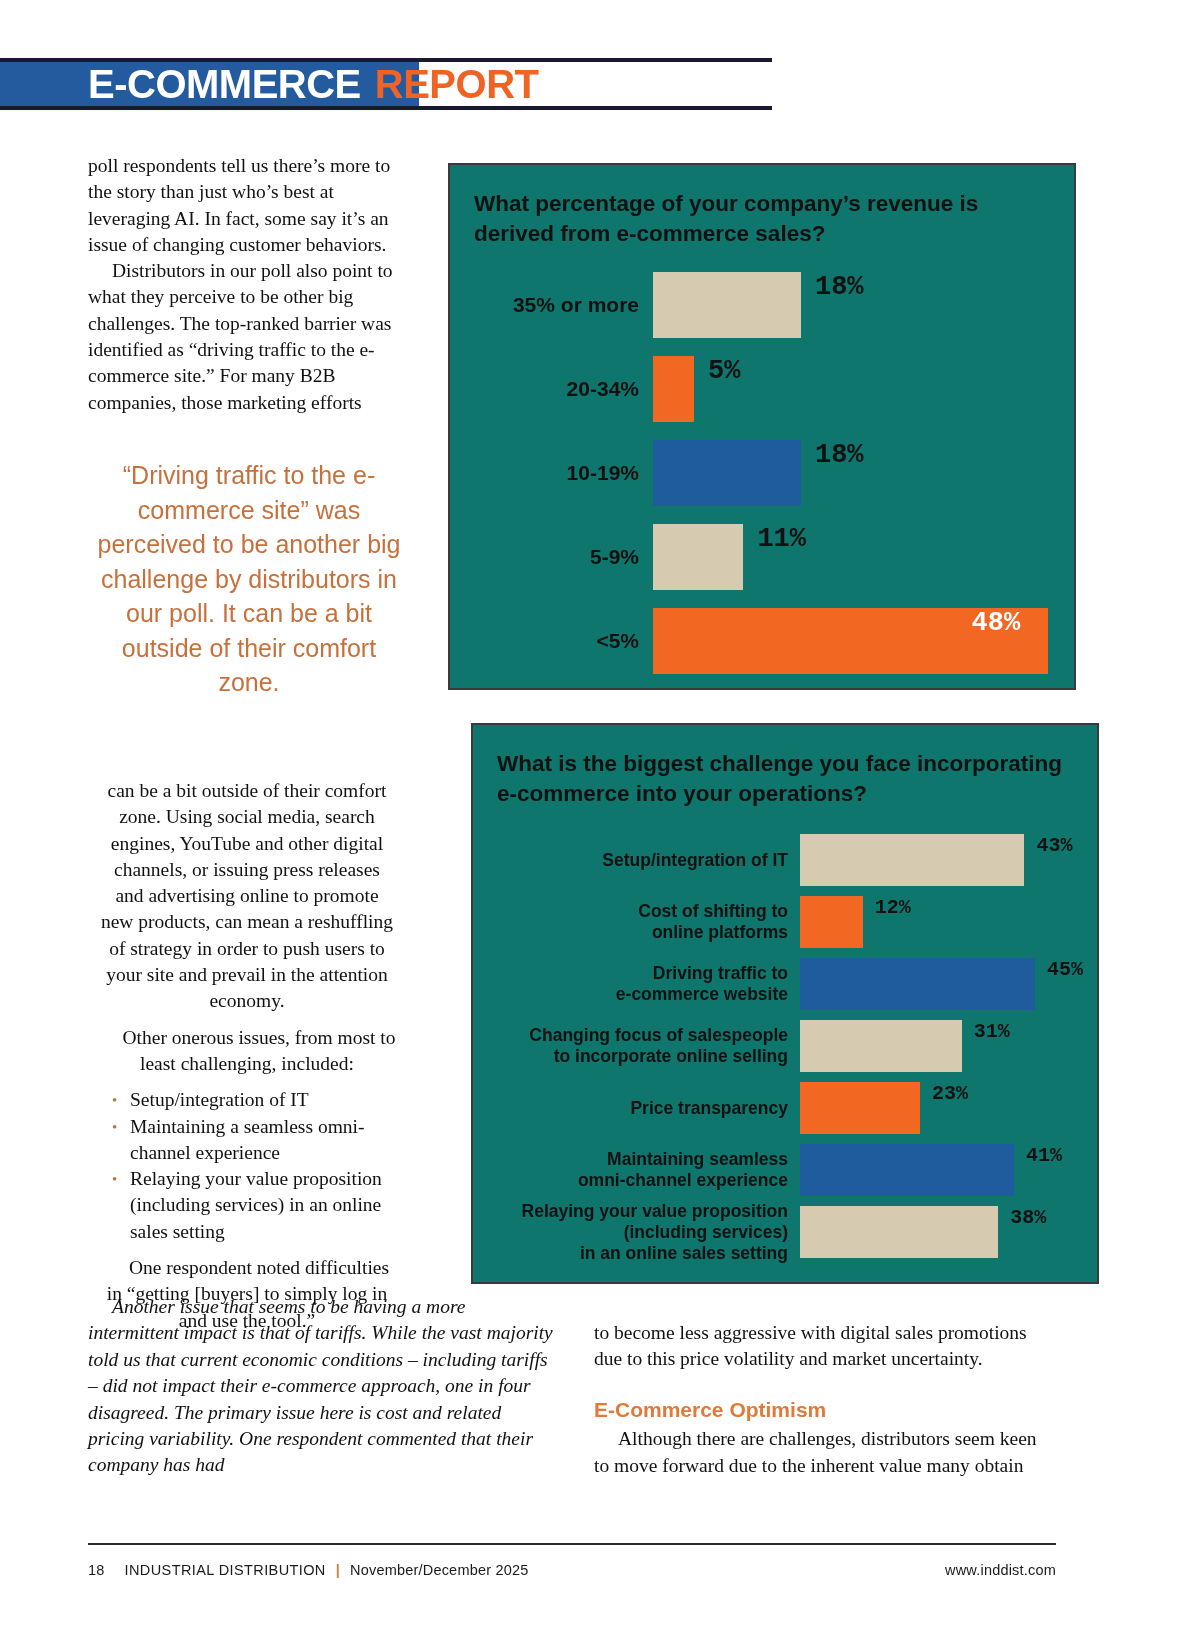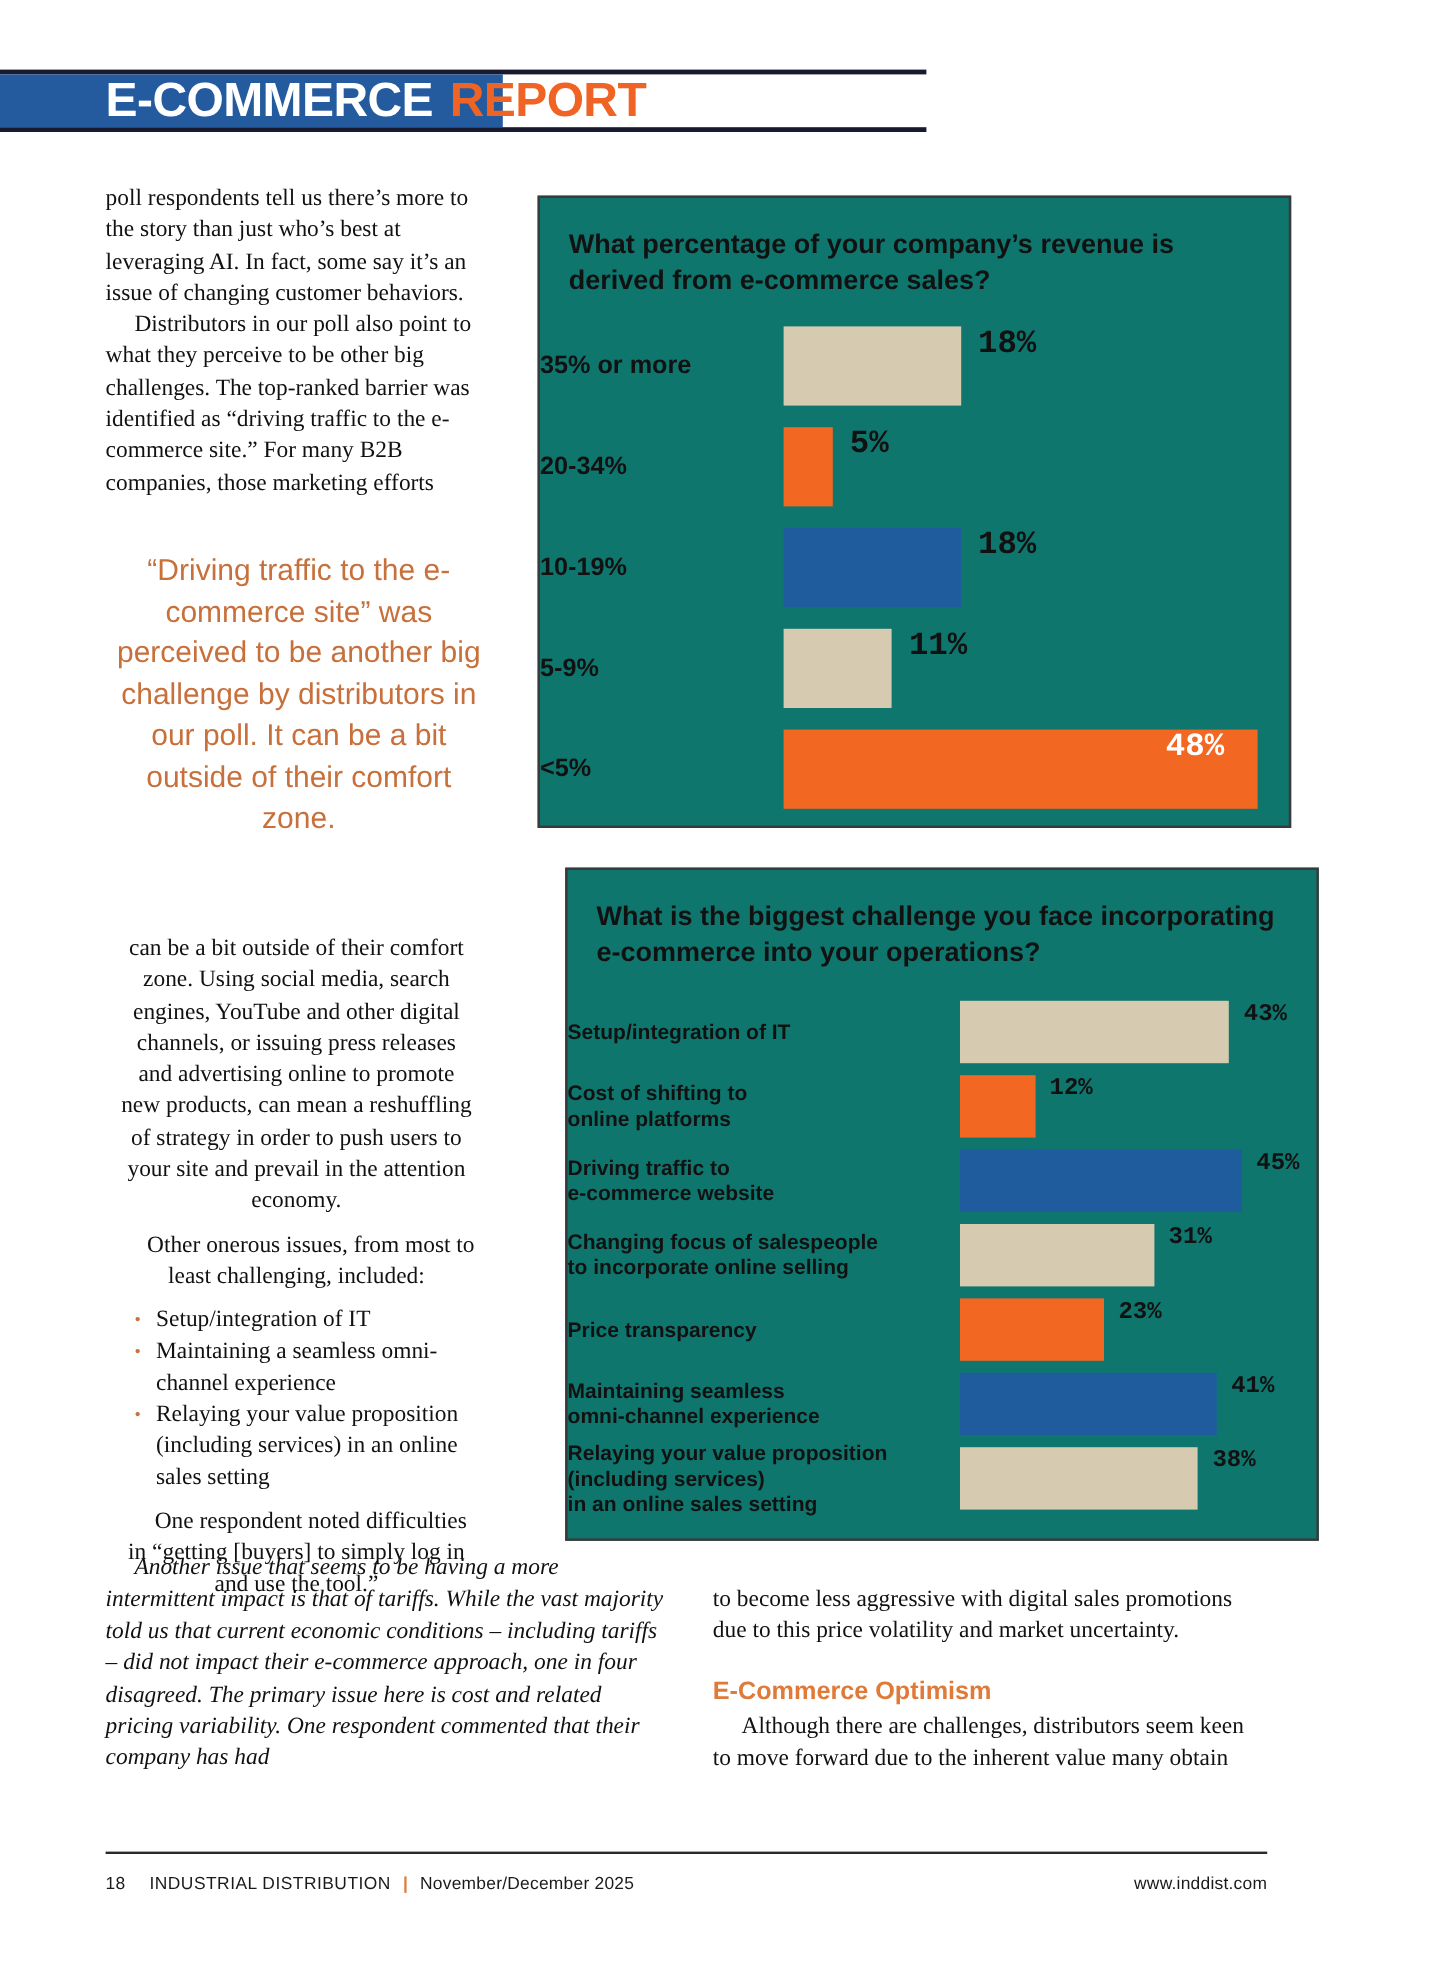--- a/index.html
+++ b/index.html
@@ -122,23 +122,24 @@
   }
 
   .plot{position:absolute;left:0;right:0;}
   #chart1 .plot{top:98px;bottom:14px;}
   #chart2 .plot{top:104px;bottom:14px;}
 
   .brow{
     display:flex;align-items:center;width:100%;
   }
   .blabel{
-    font-weight:bold;color:#111;
+    text-align:right;font-weight:bold;color:#111;
     box-sizing:border-box;padding-right:14px;
     flex:0 0 auto;
+    padding-left:46px;
   }
   #chart1 .blabel{width:203px;font-size:21px;line-height:24px;}
   #chart2 .blabel{width:327px;font-size:17.5px;line-height:21px;padding-right:12px;}
   .bwrap{flex:1 1 auto;display:flex;align-items:flex-start;position:relative;font-family:Liberation Mono, monospace;}
   .bar{flex:0 0 auto;}
   .bval{
     font-weight:bold;color:#111;flex:0 0 auto;
   }
   #chart1 .bval{font-size:27px;margin-left:14px;}
   #chart2 .bval{font-size:20px;margin-left:12px;}

